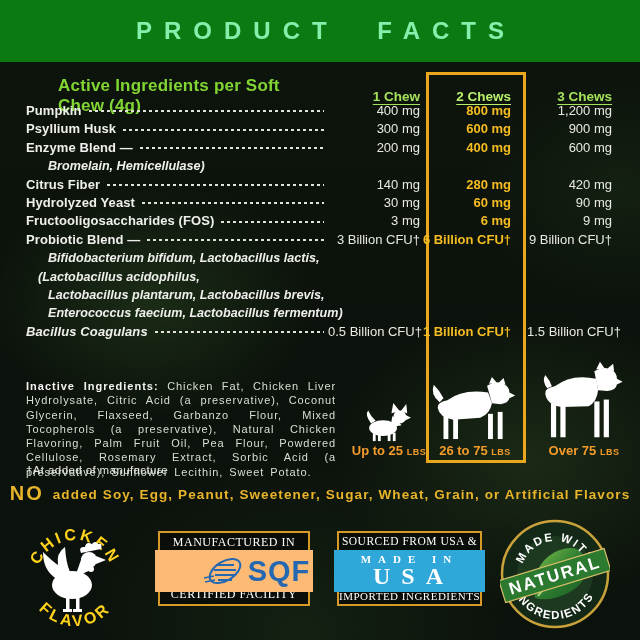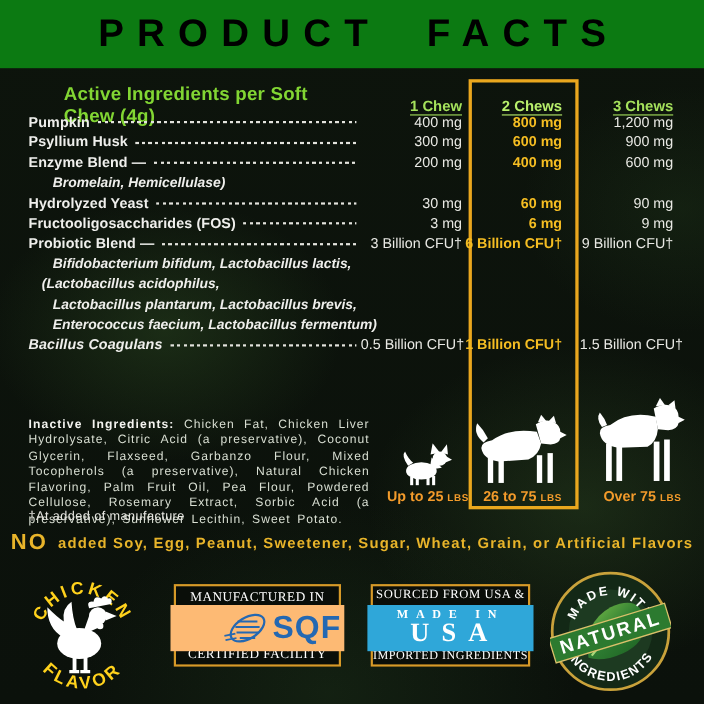--- a/index.html
+++ b/index.html
@@ -16,21 +16,21 @@
       radial-gradient(230px 170px at 150px 300px, rgba(62,104,46,.30), transparent 70%),
       radial-gradient(280px 210px at 530px 460px, rgba(70,112,52,.26), transparent 70%),
       radial-gradient(210px 160px at 620px 190px, rgba(52,92,42,.18), transparent 70%),
       radial-gradient(320px 250px at 300px 630px, rgba(48,88,42,.22), transparent 70%),
       linear-gradient(#0d140c,#0b110b);
     color:var(--white);
   }
   
   .banner{position:absolute;top:0;left:0;right:0;height:62px;background:var(--banner);
     display:flex;align-items:center;justify-content:center;}
-  .banner .t{color:#000000;font-size:35px;font-weight:bold;letter-spacing:12px;word-spacing:20px;white-space:nowrap;padding-left:12px;}
+  .banner .t{color:#86efac;font-size:24px;font-weight:bold;letter-spacing:12px;word-spacing:20px;white-space:nowrap;padding-left:12px;}
   
   .chewbox{position:absolute;left:426px;top:72px;width:100px;height:391px;
     border:3px solid var(--boxgold);box-sizing:border-box;pointer-events:none;z-index:4;}
   
   .grid{display:grid;grid-template-columns:1fr 92px 107px 85px;}
   .colhead{position:absolute;top:76px;left:26px;right:28px;align-items:center;z-index:5;}
   .colhead .title{color:var(--green);font-weight:bold;font-size:17px;letter-spacing:.2px;margin-left:32px;}
   .colhead .ch{color:var(--greenlt);font-size:13.5px;font-weight:600;text-align:right;
     text-decoration:underline;text-underline-offset:3px;}
   .colhead .c2{padding-right:16px;color:#b9f06c;}
@@ -117,20 +117,29 @@
           <span class="tx">Enzyme Blend —</span>
           <span class="leader"></span>
         </div>
       <div class="v">200 mg</div>
       <div class="v v2">400 mg</div>
       <div class="v">600 mg</div>
     </div>
     <div class="row grid">
         <div class="sub cont">Bromelain, Hemicellulase)</div>
       </div>
+    <div class="row grid">
+      <div class="lab">
+          <span class="tx">Citrus Fiber</span>
+          <span class="leader"></span>
+        </div>
+      <div class="v">140 mg</div>
+      <div class="v v2">280 mg</div>
+      <div class="v">420 mg</div>
+    </div>
     <div class="row grid">
       <div class="lab">
           <span class="tx">Hydrolyzed Yeast</span>
           <span class="leader"></span>
         </div>
       <div class="v">30 mg</div>
       <div class="v v2">60 mg</div>
       <div class="v">90 mg</div>
     </div>
     <div class="row grid">

